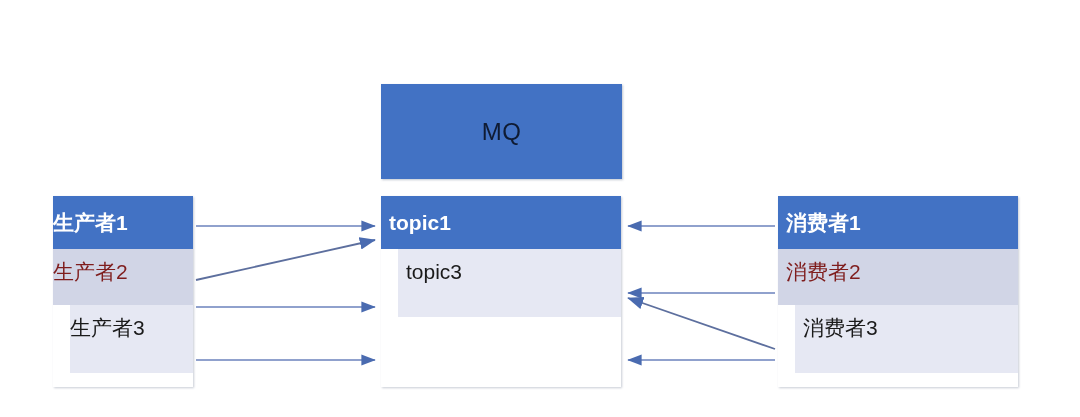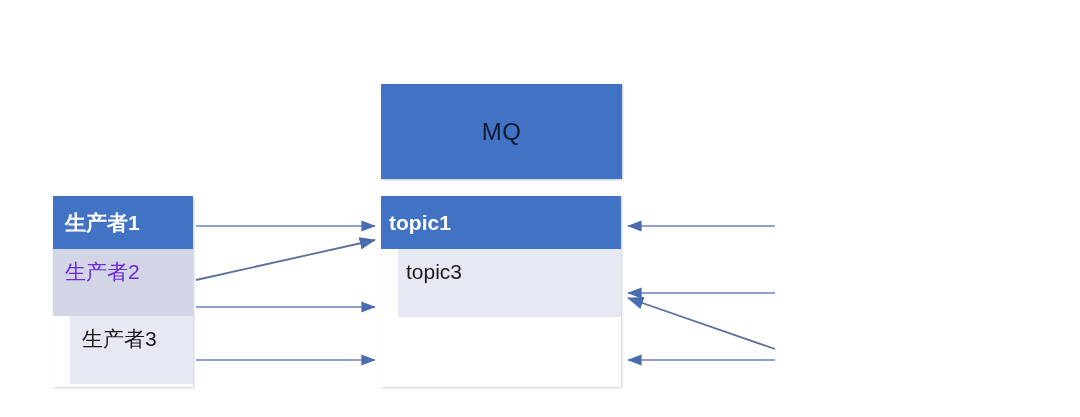--- a/index.html
+++ b/index.html
@@ -57,25 +57,25 @@
   .col-consumers { left: 778px; top: 184px; width: 240px; height: 191px; }
 
   .row {
     box-sizing: border-box;
     display: flex;
     align-items: center;
     overflow: hidden;
     white-space: nowrap;
   }
   .row-1 { height: 53px; background: #4272c4; color: #ffffff; font-weight: bold; }
-  .row-2 { height: 67px; background: #d1d5e6; color: #6d28d9; }
+  .row-2 { height: 56px; background: #d1d5e6; color: #7f1d1d; }
   .row-3 { height: 68px; background: #e6e8f3; color: #1a1a1a; margin-left: 17px; }
 
   .row-label {
-    padding-left: 12px;
+    padding-left: 0;
     font-size: 21px;
     line-height: 1;
   }
   .col-topics .row-label,
   .col-consumers .row-label { padding-left: 8px; }
 
   .row-2 .row-label,
   .row-3 .row-label { align-self: flex-start; margin-top: 12px; }
 
   
@@ -126,20 +126,31 @@
 
   <div class="column col-topics">
     <div class="row row-1">
       <span class="row-label">topic1</span>
     </div>
     <div class="row row-3">
       <span class="row-label">topic3</span>
     </div>
   </div>
 
+  <div class="column col-consumers">
+    <div class="row row-1">
+      <span class="row-label">消费者1</span>
+    </div>
+    <div class="row row-2">
+      <span class="row-label">消费者2</span>
+    </div>
+    <div class="row row-3">
+      <span class="row-label">消费者3</span>
+    </div>
+  </div>
 
   <svg class="arrows" viewBox="0 0 1080 417">
     <defs>
       <marker id="ar-r" markerWidth="9" markerHeight="7" refX="8.5" refY="3.5" orient="auto">
         <polygon points="0 0, 9 3.5, 0 7" fill="#4a6bb0"></polygon>
       </marker>
       <marker id="ar-l" markerWidth="9" markerHeight="7" refX="8.5" refY="3.5" orient="auto">
         <polygon points="0 0, 9 3.5, 0 7" fill="#4a6bb0"></polygon>
       </marker>
     </defs>

